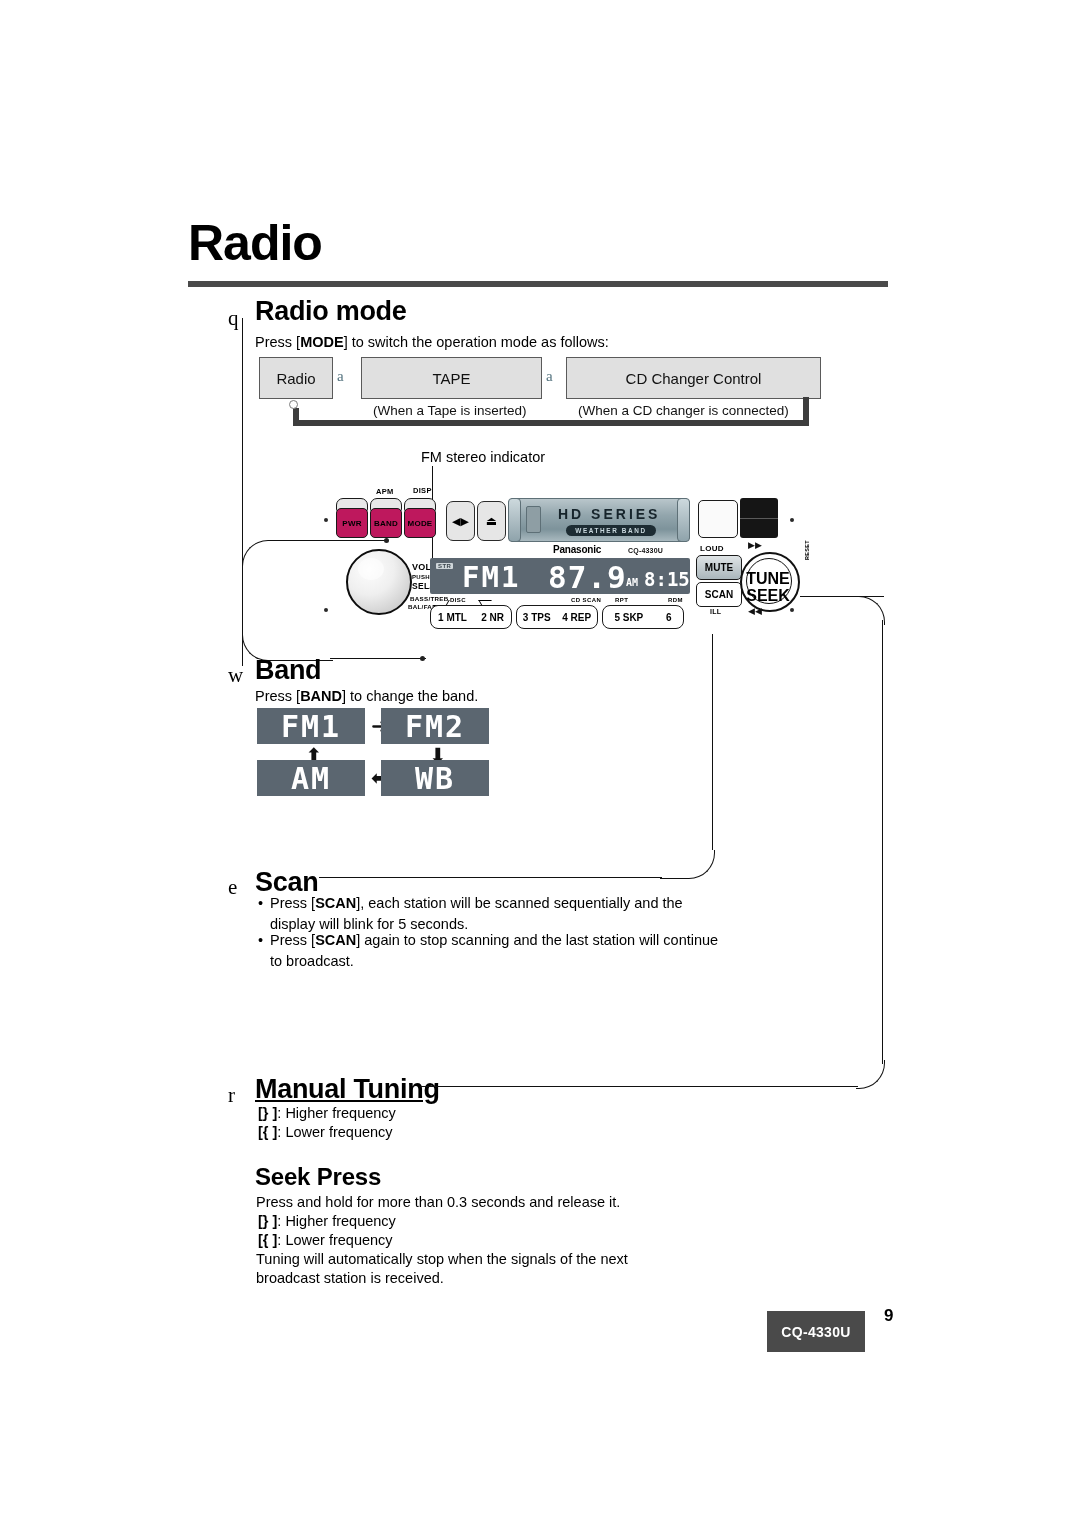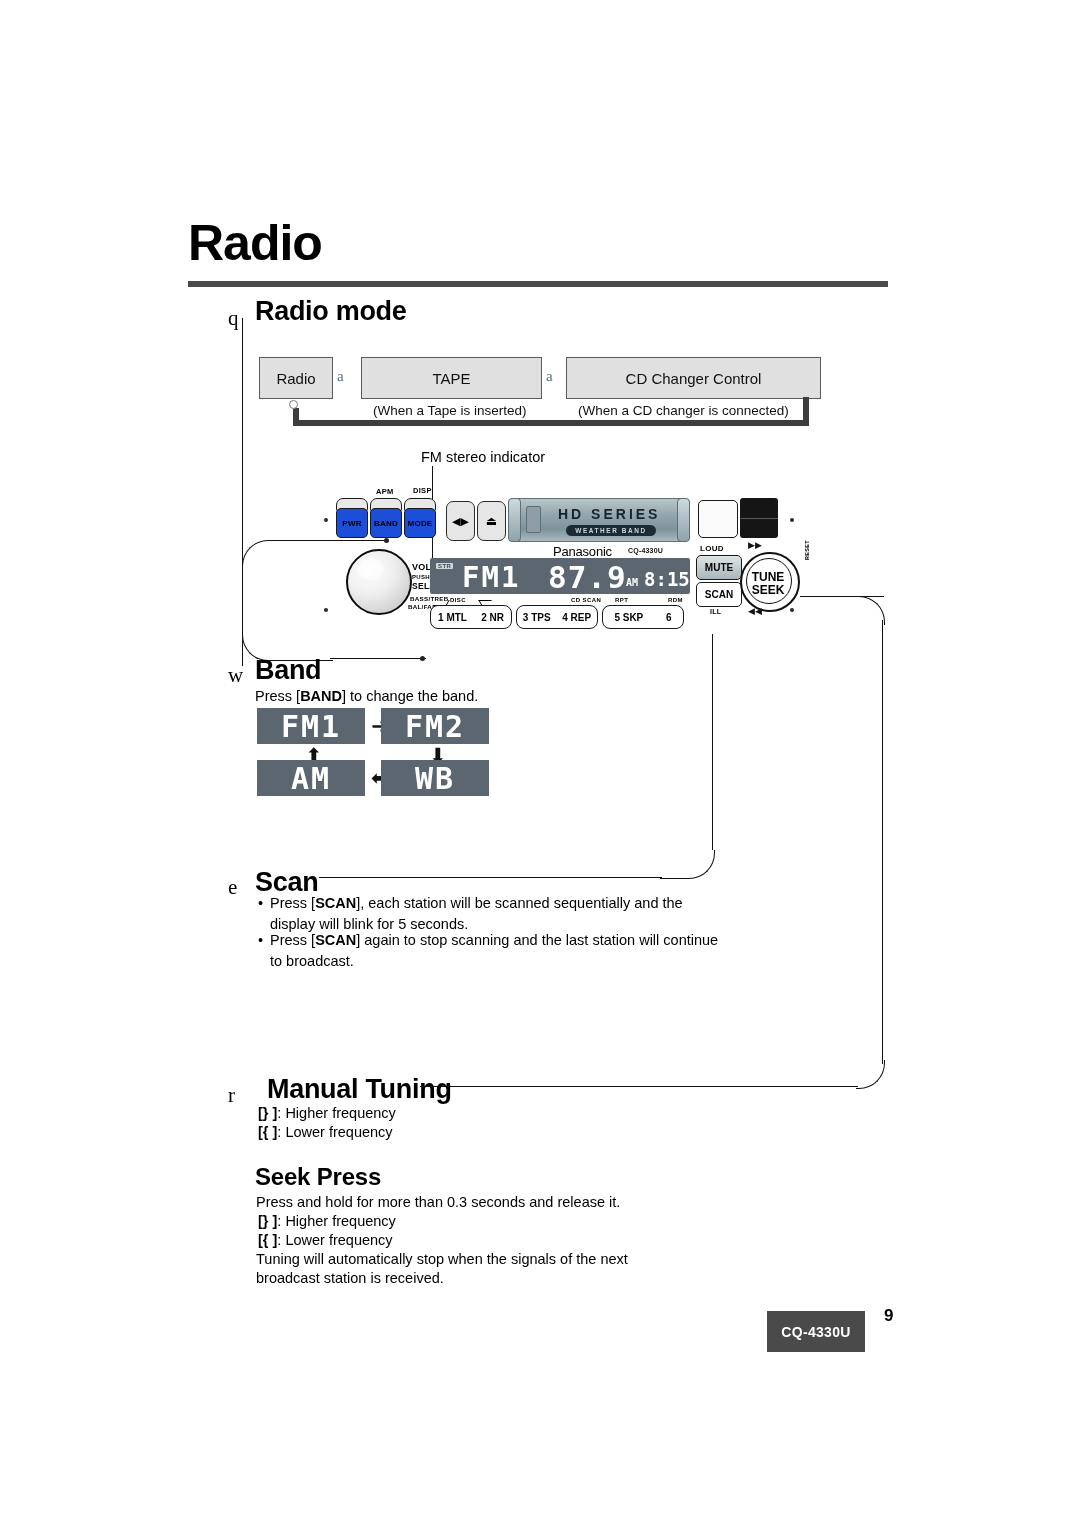--- a/index.html
+++ b/index.html
@@ -31,21 +31,21 @@
   .loop-dot{position:absolute;width:7px;height:7px;border:1.4px solid #7d7d7d;border-radius:50%;background:#fff;}
 
   
   .lead{position:absolute;border-color:#111;border-style:solid;border-width:0;}
   .lead-dot{position:absolute;width:5px;height:5px;border-radius:50%;background:#222;}
 
   
   .unit{position:absolute;left:318px;top:478px;width:500px;height:165px;}
 
   .btn-lbl{position:absolute;font-size:7.5px;font-weight:bold;letter-spacing:0.3px;color:#000;}
-  .pbtn{position:absolute;background:#1d4ed8;border:1.5px solid #1a1a1a;border-radius:5px;
+  .pbtn{position:absolute;background:#be185d;border:1.5px solid #1a1a1a;border-radius:5px;
         display:flex;align-items:center;justify-content:center;font-size:8px;font-weight:bold;
         color:#000;letter-spacing:0.2px;}
   .pbtn-top{position:absolute;background:#e8e8e8;border:1.5px solid #1a1a1a;
             border-radius:7px 7px 3px 3px;}
 
   .knob{position:absolute;border-radius:50%;background:
         radial-gradient(circle at 34% 30%, #fdfdfd 0%, #efefef 42%, #d2d2d2 75%, #bdbdbd 100%);
         border:2.4px solid #0d0d0d;}
   .knob-hl{position:absolute;border-radius:50%;background:rgba(255,255,255,.55);}
 
@@ -53,21 +53,21 @@
            display:flex;align-items:center;justify-content:center;}
 
   .faceplate{position:absolute;background:linear-gradient(180deg,#b9c6cb 0%,#93a6ad 38%,#7d939b 72%,#a9b9bf 100%);
              border:1.4px solid #5e7077;border-radius:5px;}
   .fp-cap{position:absolute;background:linear-gradient(180deg,#cdd9dd,#8fa3ab);border:1.2px solid #5e7077;border-radius:4px;}
   .fp-slot{position:absolute;background:#8e9ea4;border:1.1px solid #5d6f76;border-radius:2px;}
   .hd-series{position:absolute;font-size:14px;font-weight:bold;letter-spacing:3px;color:#16242b;
              font-family:"Liberation Sans",sans-serif;}
   .wb-badge{position:absolute;background:#1d2c33;color:#c9d8de;font-size:6.4px;letter-spacing:1.6px;
             border-radius:7px;display:flex;align-items:center;justify-content:center;font-weight:bold;}
-  .brand{position:absolute;font-size:13px;font-weight:normal;letter-spacing:-0.2px;color:#000;}
+  .brand{position:absolute;font-size:10px;font-weight:bold;letter-spacing:-0.2px;color:#000;}
   .model{position:absolute;font-size:7px;font-weight:bold;letter-spacing:0.2px;color:#111;}
 
   .lcd{position:absolute;background:#5b6670;border-radius:2px;overflow:hidden;}
   .seg{position:absolute;color:#fff;font-family:"DejaVu Sans Mono",monospace;font-weight:bold;}
   .seg-band{font-size:29px;letter-spacing:2px;}
   .seg-freq{font-size:31px;letter-spacing:1px;}
   .seg-clock{font-size:19px;letter-spacing:0px;}
   .seg-ampm{font-size:10px;}
   .st-ind{position:absolute;background:#cfd6da;color:#3a454d;font-size:6px;font-weight:bold;
           padding:0 2px;border-radius:1px;letter-spacing:0.4px;}
@@ -75,21 +75,21 @@
   .preset{position:absolute;background:#fff;border:1.5px solid #1a1a1a;border-radius:8px;
           display:flex;align-items:center;justify-content:space-around;
           font-size:10px;font-weight:bold;color:#000;}
   .mini-lbl{position:absolute;font-size:6px;font-weight:bold;letter-spacing:0.4px;color:#000;}
 
   .rbtn{position:absolute;background:linear-gradient(180deg,#f4f4f4,#d6d6d6);
         border:1.5px solid #1a1a1a;border-radius:5px;
         display:flex;align-items:center;justify-content:center;font-size:9px;font-weight:bold;}
   .tune-ring{position:absolute;border:2px solid #111;border-radius:50%;background:#fff;}
   .tune-inner{position:absolute;border:1.4px solid #111;border-radius:50%;background:#fff;}
-  .tune-txt{position:absolute;font-size:12px;font-weight:bold;text-align:center;line-height:1.05;color:#000;}
+  .tune-txt{position:absolute;font-size:16px;font-weight:bold;text-align:center;line-height:1.05;color:#000;}
   .chev{position:absolute;color:#111;font-size:11px;}
   .screw{position:absolute;width:4px;height:4px;border-radius:50%;background:#2a2a2a;}
   .darkblk{position:absolute;background:#151515;border-radius:3px;}
   .darkblk-ln{position:absolute;background:#5a5a5a;height:1px;}
   .rot-lbl{position:absolute;font-size:5.5px;font-weight:bold;transform:rotate(-90deg);
            transform-origin:left top;white-space:nowrap;letter-spacing:0.3px;}
 
   
   .bandbox{position:absolute;background:#5b6670;display:flex;align-items:center;justify-content:center;}
   .bandbox span{color:#fff;font-family:"DejaVu Sans Mono",monospace;font-weight:bold;font-size:30px;letter-spacing:2px;}
@@ -109,20 +109,23 @@
 <body>
 
 <div class="page">
 
   <div class="page-title">Radio</div>
   <div class="title-rule"></div>
 
   <div class="sec-num" style="left:228px;top:306px;">q</div>
   <div class="sec-head" style="left:255px;top:296px;">Radio mode</div>
 
+  <div class="body-txt" style="left:255px;top:333px;">
+    <span>Press [</span><b>MODE</b><span>] to switch the operation mode as follows:</span>
+  </div>
 
   <div class="flowbox" style="left:259px;top:357px;width:72px;height:40px;">
     <span>Radio</span>
   </div>
   <div class="flow-arrow" style="left:337px;top:368px;">a</div>
   <div class="flowbox" style="left:361px;top:357px;width:179px;height:40px;">
     <span>TAPE</span>
   </div>
   <div class="flow-arrow" style="left:546px;top:368px;">a</div>
   <div class="flowbox" style="left:566px;top:357px;width:253px;height:40px;">
@@ -282,21 +285,21 @@
   <div class="lead" style="left:319px;top:877px;width:343px;height:0;border-top-width:1.6px;"></div>
 
   <div class="bul" style="left:258px;top:893px;width:455px;padding-left:12px;">
     <span class="dot">•</span><span>Press [</span><b class="key">SCAN</b><span>], each station will be scanned sequentially and the display will blink for 5 seconds.</span>
   </div>
   <div class="bul" style="left:258px;top:930px;width:455px;padding-left:12px;">
     <span class="dot">•</span><span>Press [</span><b class="key">SCAN</b><span>] again to stop scanning and the last station will continue to broadcast.</span>
   </div>
 
   <div class="sec-num" style="left:228px;top:1083px;">r</div>
-  <div class="sec-head" style="left:267px;top:1074px;">Manual Tuning</div>
+  <div class="sec-head" style="left:255px;top:1074px;text-decoration:underline;">Manual Tuning</div>
 
   <div class="lead" style="left:800px;top:596px;width:84px;height:0;border-top-width:1.6px;"></div>
   <div class="lead" style="left:856px;top:596px;width:28px;height:28px;border-right-width:1.6px;border-top-width:1.6px;border-radius:0 26px 0 0;"></div>
   <div class="lead" style="left:882px;top:620px;width:0;height:444px;border-left-width:1.6px;"></div>
   <div class="lead" style="left:856px;top:1060px;width:28px;height:28px;border-right-width:1.6px;border-bottom-width:1.6px;border-radius:0 0 26px 0;"></div>
   <div class="lead" style="left:420px;top:1086px;width:438px;height:0;border-top-width:1.6px;"></div>
 
   <div class="body-txt" style="left:258px;top:1104px;">
     <b>[}    ]</b><span>: Higher frequency</span>
   </div>

